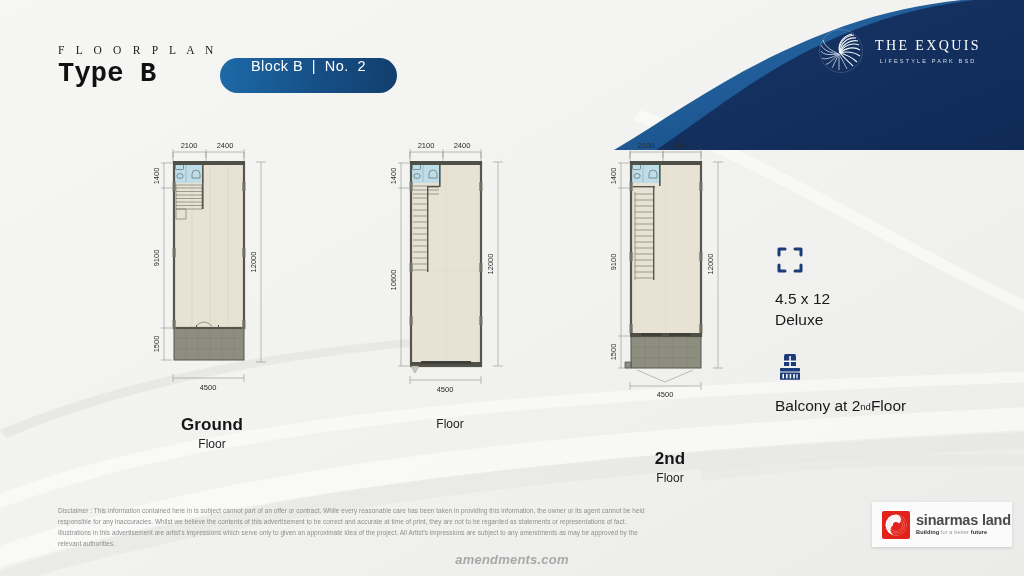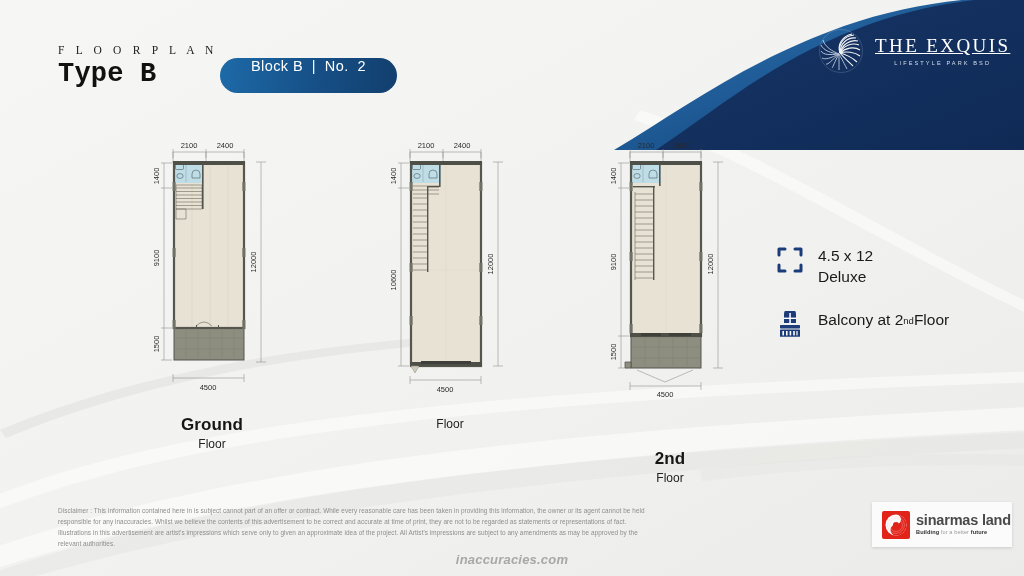--- a/index.html
+++ b/index.html
@@ -32,22 +32,22 @@
     background:linear-gradient(95deg,#1d6aa8 0%,#164f86 55%,#123f6e 100%);
     display:flex;align-items:flex-start;justify-content:center;
     color:#fff;font-size:14.5px;letter-spacing:.4px;
   }
   .pill span{white-space:pre;}
 
   
   .brand{position:absolute;left:818px;top:28px;display:flex;align-items:center;gap:11px;}
   .brand-txt{display:flex;flex-direction:column;align-items:center;}
   .brand-name{
-    font-family:"Liberation Serif", serif;color:#fff;font-size:19px;
-    letter-spacing:2.4px;font-weight:400;line-height:1;text-decoration:underline;
+    font-family:"Liberation Serif", serif;color:#fff;font-size:14px;
+    letter-spacing:2.4px;font-weight:400;line-height:1;
   }
   .brand-sub{
     color:#d7dfea;font-size:5.6px;letter-spacing:2.1px;margin-top:5px;font-weight:400;
   }
 
   
   .plans{position:absolute;left:0;top:130px;width:852px;height:270px;}
   .plan{position:absolute;top:0;width:180px;height:270px;}
   .plan.p1{left:140px;}
   .plan.p2{left:377px;}
@@ -56,21 +56,21 @@
   
   .caption{position:absolute;text-align:center;width:160px;}
   .caption .big{font-size:17px;font-weight:700;color:#161616;letter-spacing:.1px;}
   .caption .small{font-size:12px;color:#222;margin-top:2px;}
   .cap1{left:132px;top:415px;}
   .cap2{left:370px;top:415px;}
   .cap3{left:590px;top:425px;margin-top:24px;}
 
   
   .features{position:absolute;left:775px;top:245px;}
-  .feat{display:flex;align-items:flex-start;gap:13px;margin-bottom:24px;}
+  .feat{display:flex;align-items:flex-start;gap:13px;margin-bottom:24px;flex-direction:column;}
   .feat-ic{width:30px;height:30px;flex:0 0 30px;display:block;}
   .feat-txt{font-size:15.5px;color:#1a1a1a;line-height:1.33;padding-top:1px;}
   .feat-txt .l2{display:block;}
   .feat-inline{display:flex;align-items:center;gap:0;font-size:15.5px;color:#1a1a1a;}
   sup{font-size:9.5px;vertical-align:super;}
 
   
   .disc{
     position:absolute;left:58px;top:505px;width:760px;
     font-size:6.4px;line-height:1.72;color:#8e8e8e;letter-spacing:.06px;text-align:left;
@@ -545,15 +545,15 @@
       </g>
     </svg>
     <div class="sl-txt">
       <div class="sl-name">sinarmas land</div>
       <div class="sl-tag">
         <b>Building</b><i> for a better </i><b>future</b>
       </div>
     </div>
   </div>
 
-  <div class="url">inaccuracies.com</div>
+  <div class="url">amendments.com</div>
 
 </div>
 
 </body></html>

